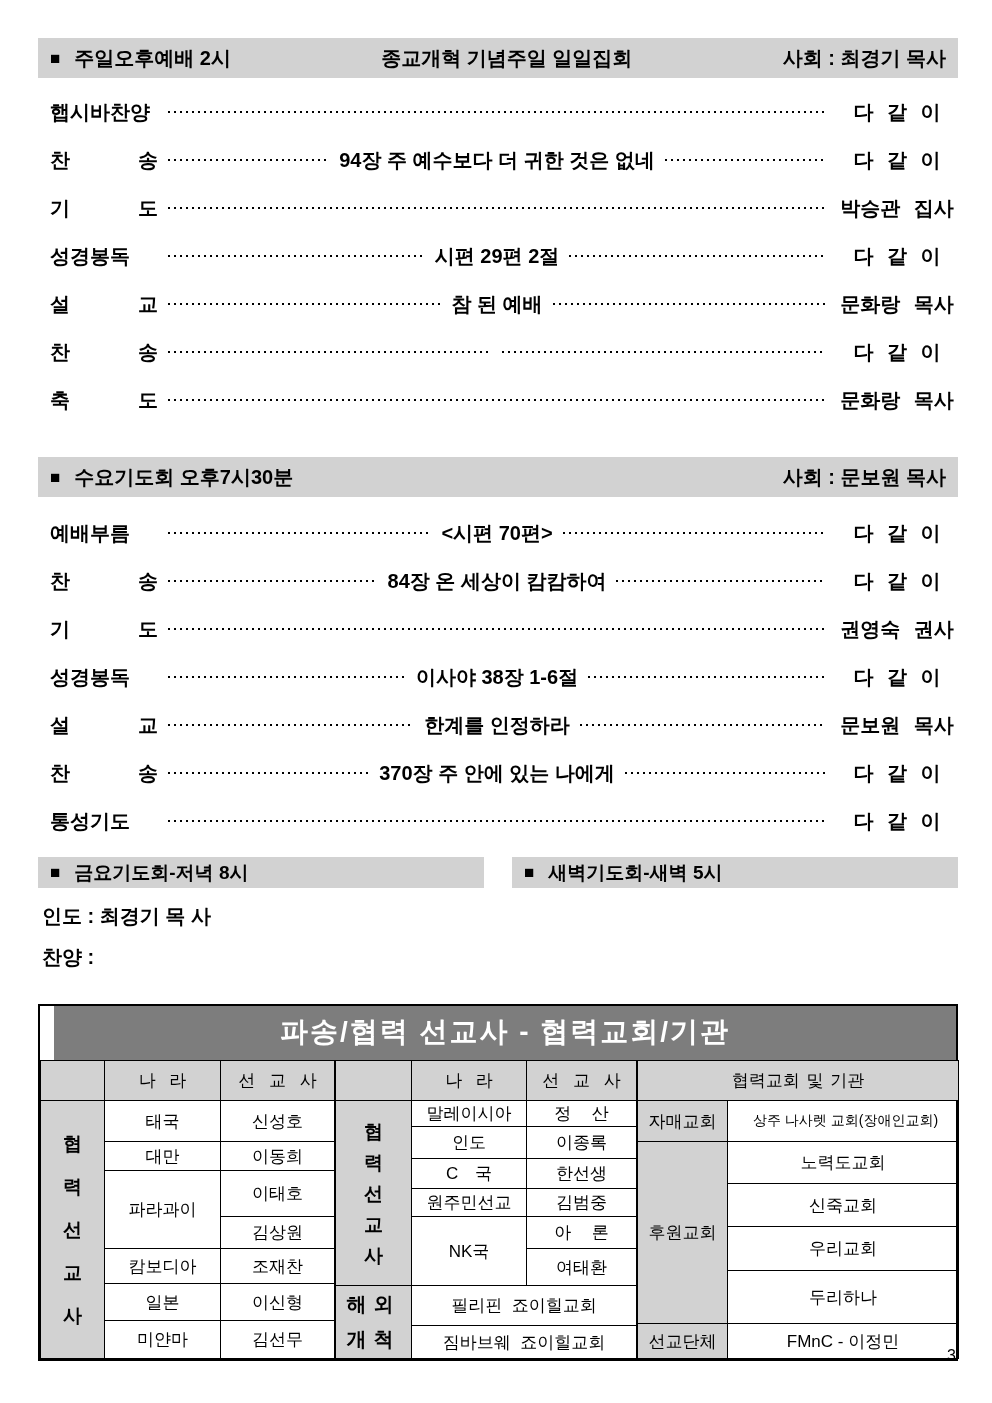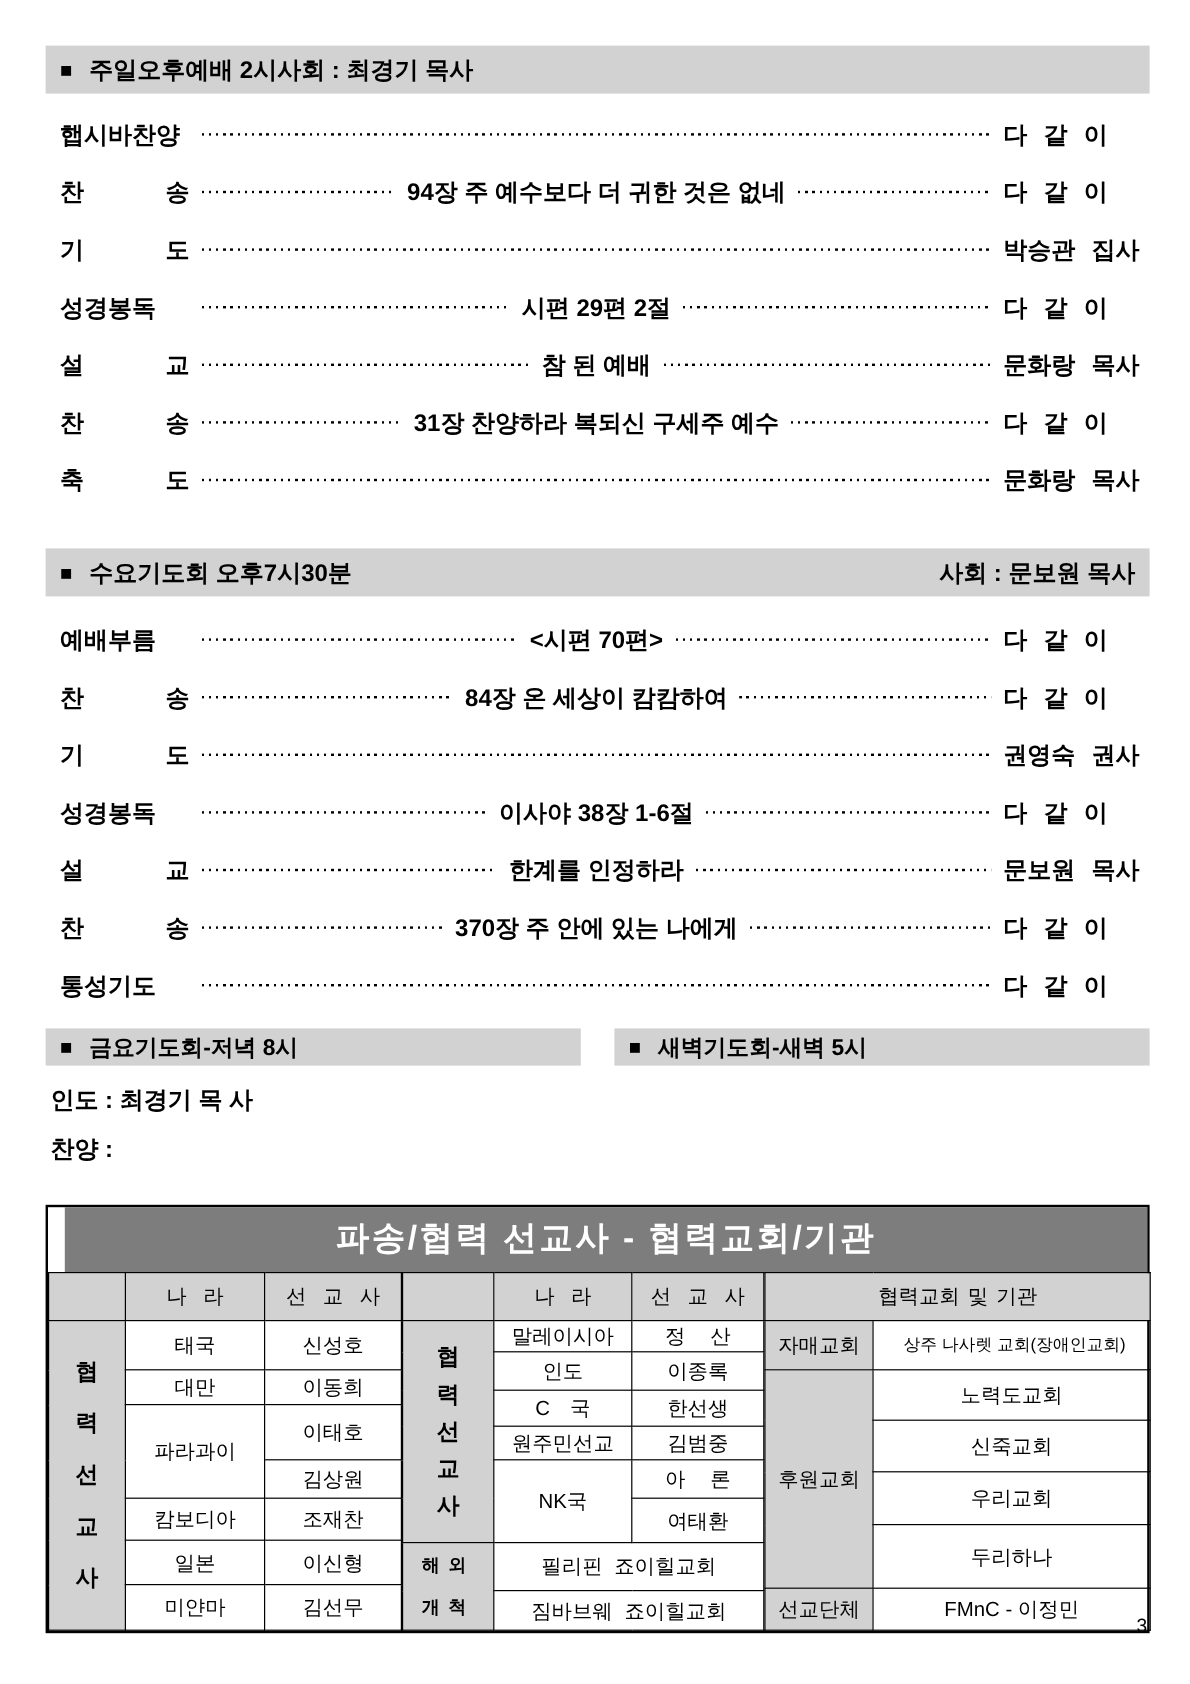--- a/index.html
+++ b/index.html
@@ -16,21 +16,21 @@
   .bar .mid{flex:1;text-align:center;}
   .bar.small{height:31px;font-size:19px;}
 
   
   .svc-rows{margin:10px 0 0 12px;}
   .svc-rows.second{margin-top:12px;}
   .row{height:48px;display:flex;align-items:center;gap:10px;font-size:20px;}
   .row-label{width:108px;flex:none;text-align:justify;text-align-last:justify;}
   .leader{flex:1;height:2px;background-image:repeating-linear-gradient(90deg,#000 0 2px,transparent 2px 6px);}
   .row-center{flex:none;white-space:nowrap;}
-  .row-right{width:122px;flex:none;text-align:left;word-spacing:8px;white-space:nowrap;}
+  .row-right{width:122px;flex:none;text-align:center;word-spacing:8px;white-space:nowrap;}
 
   
   .meet-grid{display:flex;gap:28px;margin-top:12px;}
   .meet-col{width:446px;flex:none;}
   .fri-line{margin:15px 0 0 4px;font-size:20px;height:26px;}
   .dawn-body{display:flex;align-items:center;gap:18px;margin:12px 0 0 62px;font-size:20px;}
   .dawn-values{display:flex;flex-direction:column;gap:7px;}
 
   
   .mwrap{margin-top:34px;border:2px solid #000;}
@@ -43,32 +43,33 @@
   td.hdr2{font-size:18px;word-spacing:2px;}
   td.ctry{word-spacing:12px;}
   td.nm{word-spacing:16px;}
   td.ovs{text-align:left;padding-left:10px;word-spacing:5px;}
   td.plabel{font-size:18px;}
   td.pval{text-align:left;padding-left:8px;font-size:16px;margin-left:28px;}
   td.pval.small{font-size:14px;padding-left:5px;}
   .vtext{display:block;width:22px;margin:0 auto;word-break:break-all;font-size:19px;font-weight:bold;}
   .lh43{line-height:43px;}
   .lh31{line-height:31px;}
-  .htext{display:block;width:56px;margin:0 auto;word-break:break-all;letter-spacing:7px;line-height:35px;font-size:15px;font-weight:bold;}
+  .htext{display:block;width:56px;margin:0 auto;word-break:break-all;letter-spacing:7px;line-height:35px;font-size:20px;font-weight:bold;}
 
   .pagenum{position:absolute;right:36px;top:1347px;font-size:16px;font-weight:normal;}
 </style>
 </head>
 <body>
 
 <div class="content">
 
   <div class="bar">
     <span class="sq">■</span>
     <span>주일오후예배 2시</span>
+    <span class="mid">종교개혁 기념주일 일일집회</span>
     <span>사회 : 최경기 목사</span>
   </div>
 
   <div class="svc-rows">
     <div class="row">
       <span class="row-label">햅시바찬양</span>
       <span class="leader"></span>
       <span class="row-right">다 같 이</span>
     </div>
     <div class="row">
@@ -93,21 +94,20 @@
     <div class="row">
       <span class="row-label">설 교</span>
       <span class="leader"></span>
       <span class="row-center">참 된 예배</span>
       <span class="leader"></span>
       <span class="row-right">문화랑 목사</span>
     </div>
     <div class="row">
       <span class="row-label">찬 송</span>
       <span class="leader"></span>
-      <span class="row-center">31장 찬양하라 복되신 구세주 예수</span>
       <span class="leader"></span>
       <span class="row-right">다 같 이</span>
     </div>
     <div class="row">
       <span class="row-label">축 도</span>
       <span class="leader"></span>
       <span class="row-right">문화랑 목사</span>
     </div>
   </div>
 

